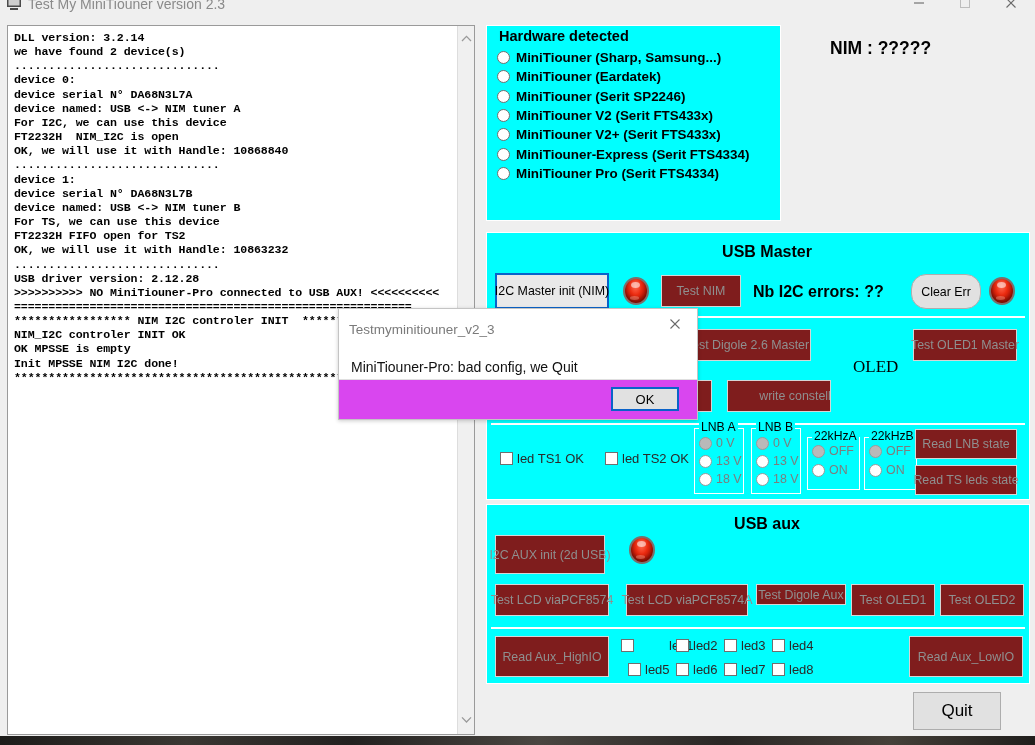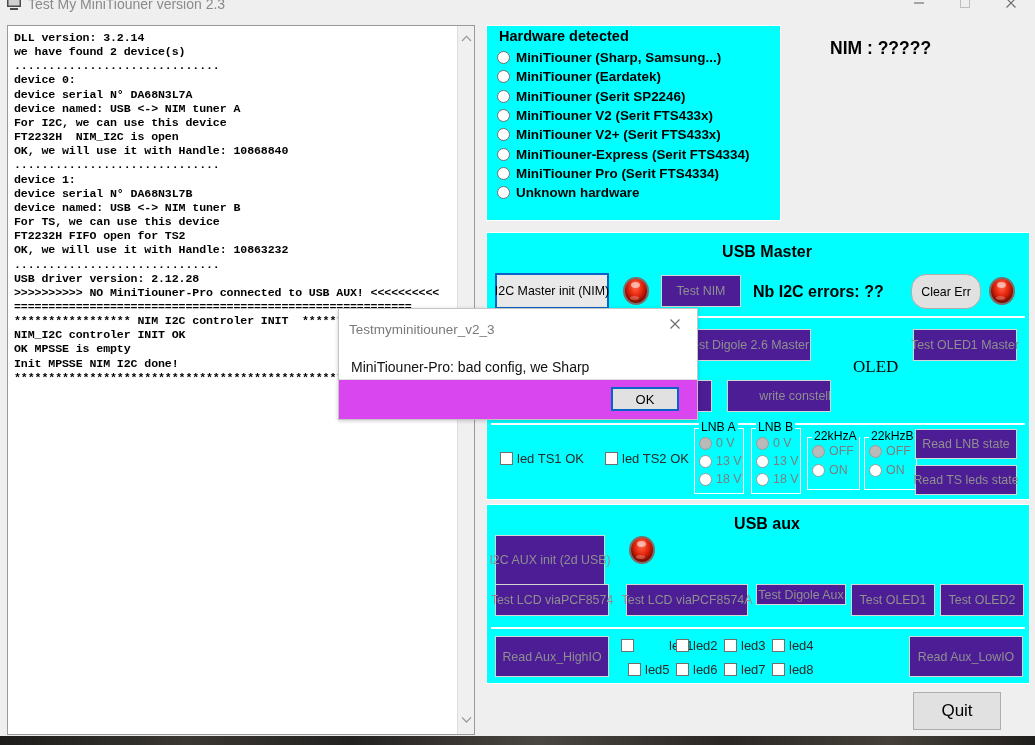--- a/index.html
+++ b/index.html
@@ -114,21 +114,21 @@
     width: 100%; text-align: center; padding-left: 18px;
   }
 
   .hr-w {
     position: absolute; height: 2px; background: #ffffff; left: 4px; right: 4px;
   }
 
   
   .btn {
     position: absolute;
-    background: #4c1d95;
+    background: #7f1d1d;
     border: 1px solid #d6d6d6;
     color: #8f8f8f;
     font-size: 12.4px;
     display: flex; align-items: center; justify-content: center;
     white-space: nowrap;
     text-align: center;
   }
   .btn.enabled {
     background: #e1e1e1;
     border: 1px solid #adadad;
@@ -331,24 +331,20 @@
         <span class="hw-label">MiniTiouner V2+ (Serit FTS433x)</span>
       </div>
       <div class="hw-item">
         <span class="radio-o"></span>
         <span class="hw-label">MiniTiouner-Express (Serit FTS4334)</span>
       </div>
       <div class="hw-item">
         <span class="radio-o"></span>
         <span class="hw-label">MiniTiouner Pro  (Serit FTS4334)</span>
       </div>
-      <div class="hw-item">
-        <span class="radio-o"></span>
-        <span class="hw-label">Unknown hardware</span>
-      </div>
     </div>
   </div>
 
   <div class="nim-label">NIM : ?????</div>
 
   <div class="cyan p-master">
     <div class="sect-title" style="top:10px;">USB Master</div>
 
     <div class="btn focus" style="left:8px; top:40px; width:114px; height:36px;">I2C Master init (NIM)</div>
 
@@ -443,21 +439,21 @@
       </div>
     </div>
 
     <div class="btn" style="left:428px; top:196px; width:102px; height:30px;">Read LNB state</div>
     <div class="btn" style="left:428px; top:232px; width:102px; height:30px;">Read TS leds state</div>
   </div>
 
   <div class="cyan p-aux">
     <div class="sect-title" style="top:10px;">USB aux</div>
 
-    <div class="btn" style="left:8px; top:30px; width:110px; height:50px;">I2C AUX init (2d USB)</div>
+    <div class="btn" style="left:8px; top:30px; width:110px; height:39px;">I2C AUX init (2d USB)</div>
     <div class="led" style="left:142px; top:31px;"></div>
 
     <div class="btn" style="left:8px; top:79px; width:114px; height:32px;">Test LCD viaPCF8574</div>
     <div class="btn" style="left:139px; top:79px; width:122px; height:32px;">Test LCD viaPCF8574A</div>
     <div class="btn" style="left:269px; top:79px; width:90px; height:21px;">Test Digole Aux</div>
     <div class="btn" style="left:364px; top:79px; width:84px; height:32px;">Test OLED1</div>
     <div class="btn" style="left:453px; top:79px; width:84px; height:32px;">Test OLED2</div>
 
     <div class="hr-w" style="top:122px;"></div>
 
@@ -502,20 +498,20 @@
   <div class="quit">Quit</div>
 
   <div class="dlg">
     <div class="dlg-title">Testmyminitiouner_v2_3</div>
     <div class="dlg-close">
       <svg width="12" height="12" viewBox="0 0 12 12">
         <line x1="1.5" y1="1.5" x2="10.5" y2="10.5" stroke="#6a6a6a" stroke-width="1.1"></line>
         <line x1="10.5" y1="1.5" x2="1.5" y2="10.5" stroke="#6a6a6a" stroke-width="1.1"></line>
       </svg>
     </div>
-    <div class="dlg-msg">MiniTiouner-Pro: bad config, we Sharp</div>
+    <div class="dlg-msg">MiniTiouner-Pro: bad config, we Quit</div>
     <div class="dlg-footer">
       <div class="dlg-ok">OK</div>
     </div>
   </div>
 
   <div class="desk-strip"></div>
 </div>
 
 </body></html>

